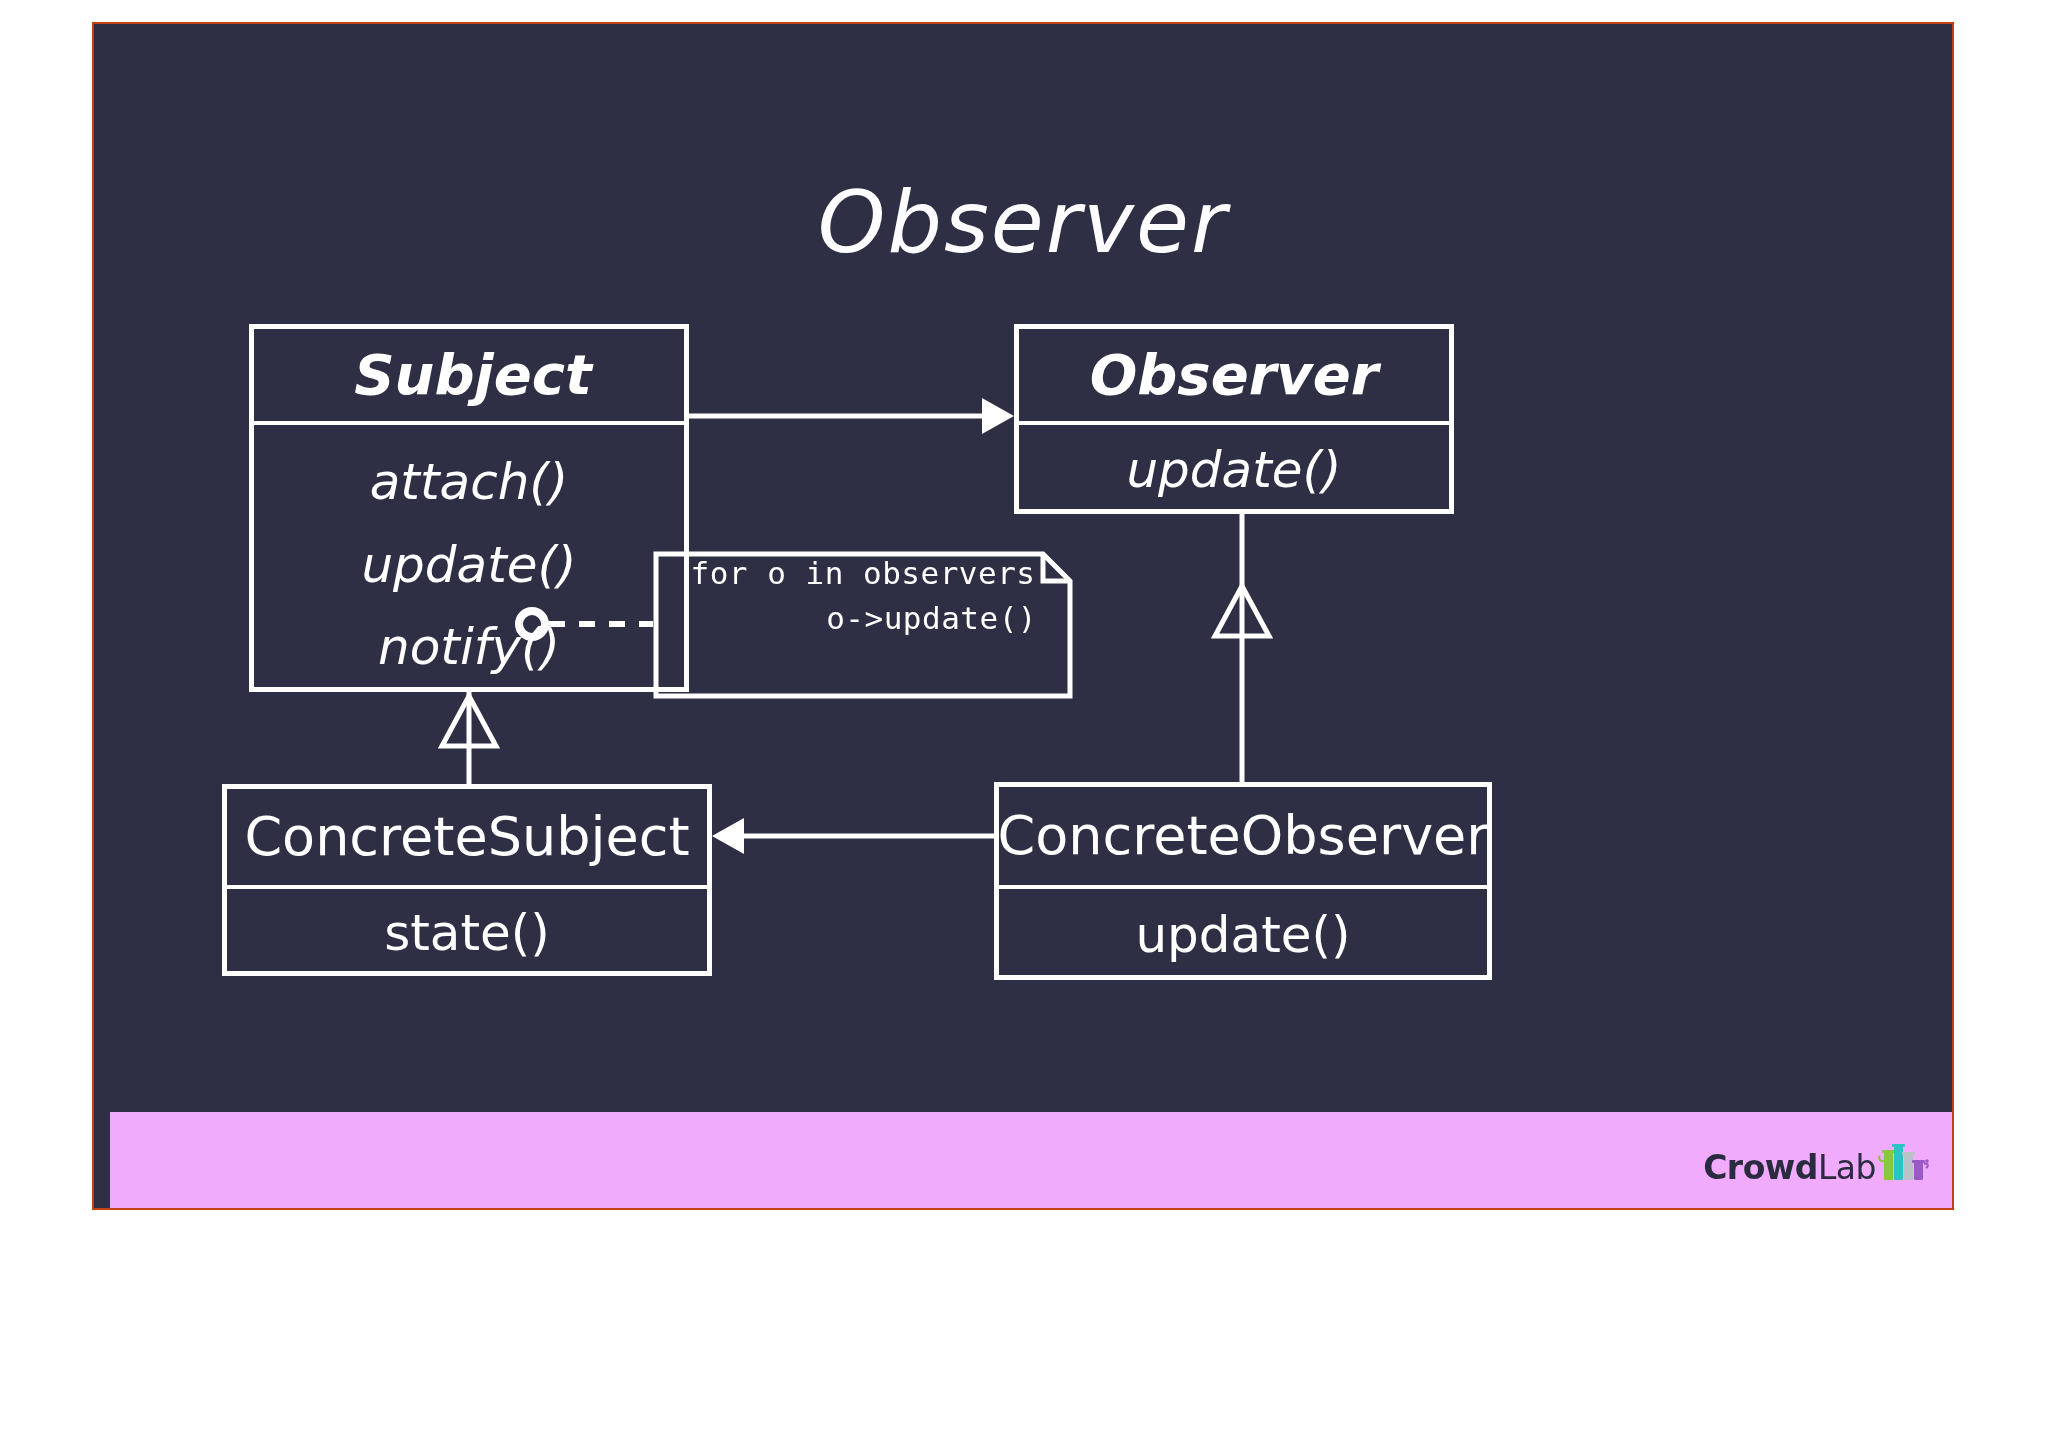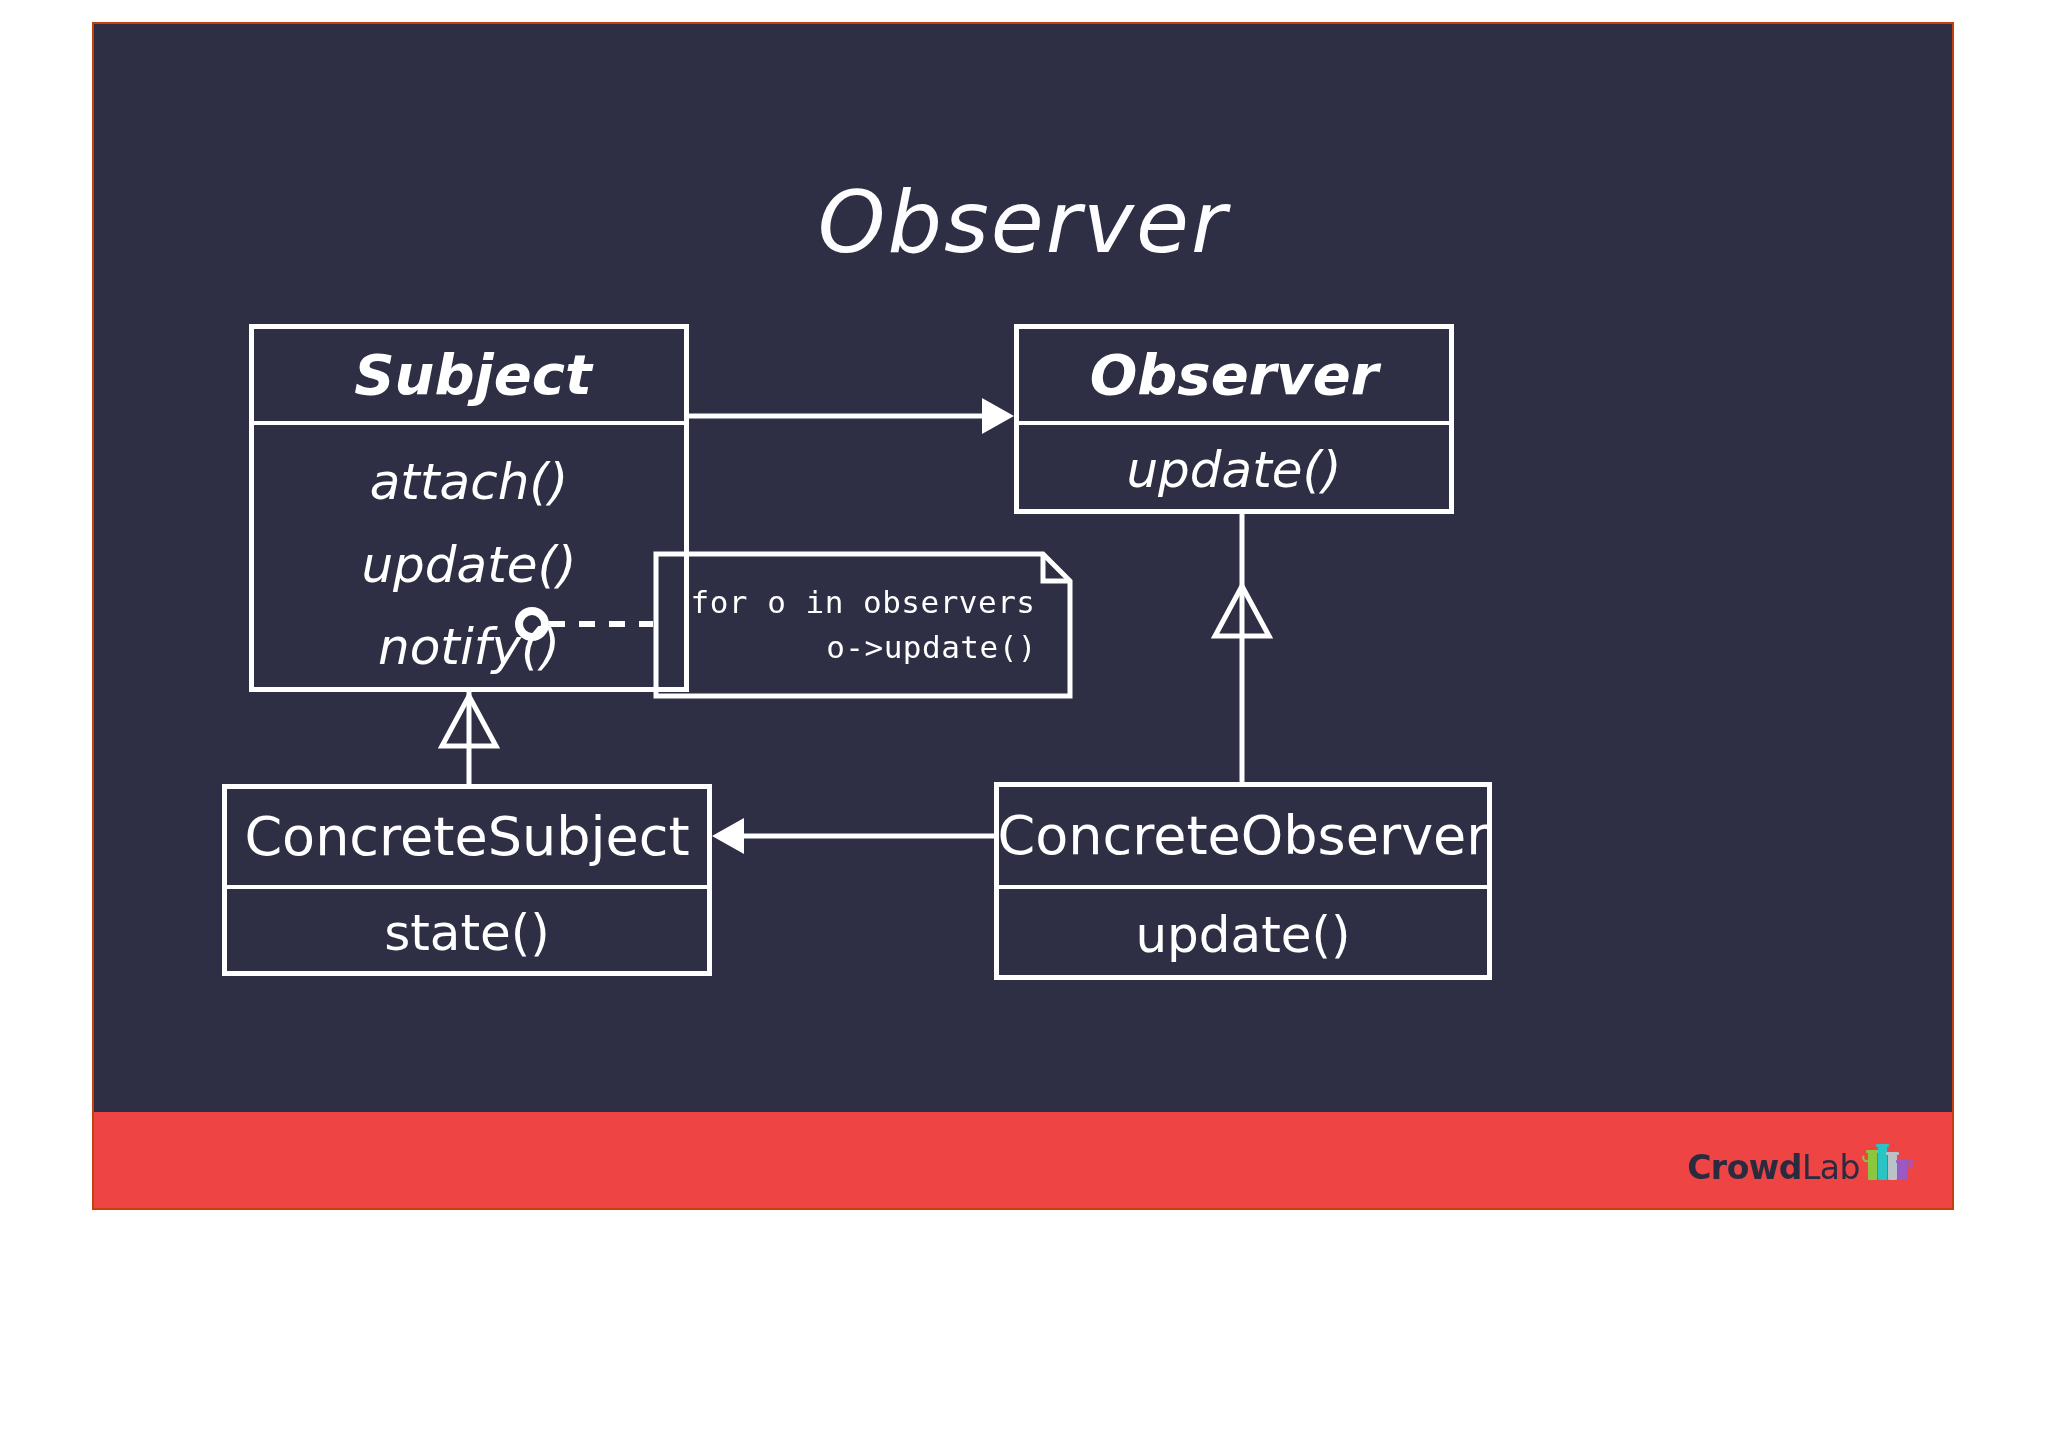--- a/index.html
+++ b/index.html
@@ -37,25 +37,25 @@
     left: 0;
     top: 0;
     width: 100%;
     height: 1292px;
     background: #2e2e44;
     overflow: hidden;
   }
 
   #slide-footer {
     position: absolute;
-    left: 0;
+    left: 16px;
     bottom: 0;
     width: 100%;
     height: 96px;
-    background: #ef4444;
+    background: #f0abfc;
   }
 
   
   #title {
     position: absolute;
     left: 0;
     top: 155px;
     width: 100%;
     text-align: center;
     color: #fdfdff;
@@ -142,21 +142,21 @@
     top: 527px;
     width: 420px;
     height: 148px;
   }
   #note-box .note-text {
     position: absolute;
     left: 0; top: 0;
     width: 100%; height: 100%;
     display: flex;
     flex-direction: column;
-    justify-content: center;
+    justify-content: flex-start;
     align-items: center;
     color: #ffffff;
     font-family: "DejaVu Sans Mono", monospace;
     font-size: 31px;
     line-height: 1.45;
     white-space: pre;
     letter-spacing: 0.5px;
   }
   #note-box .note-line-2 { align-self: flex-end; padding-right: 36px; }
 

